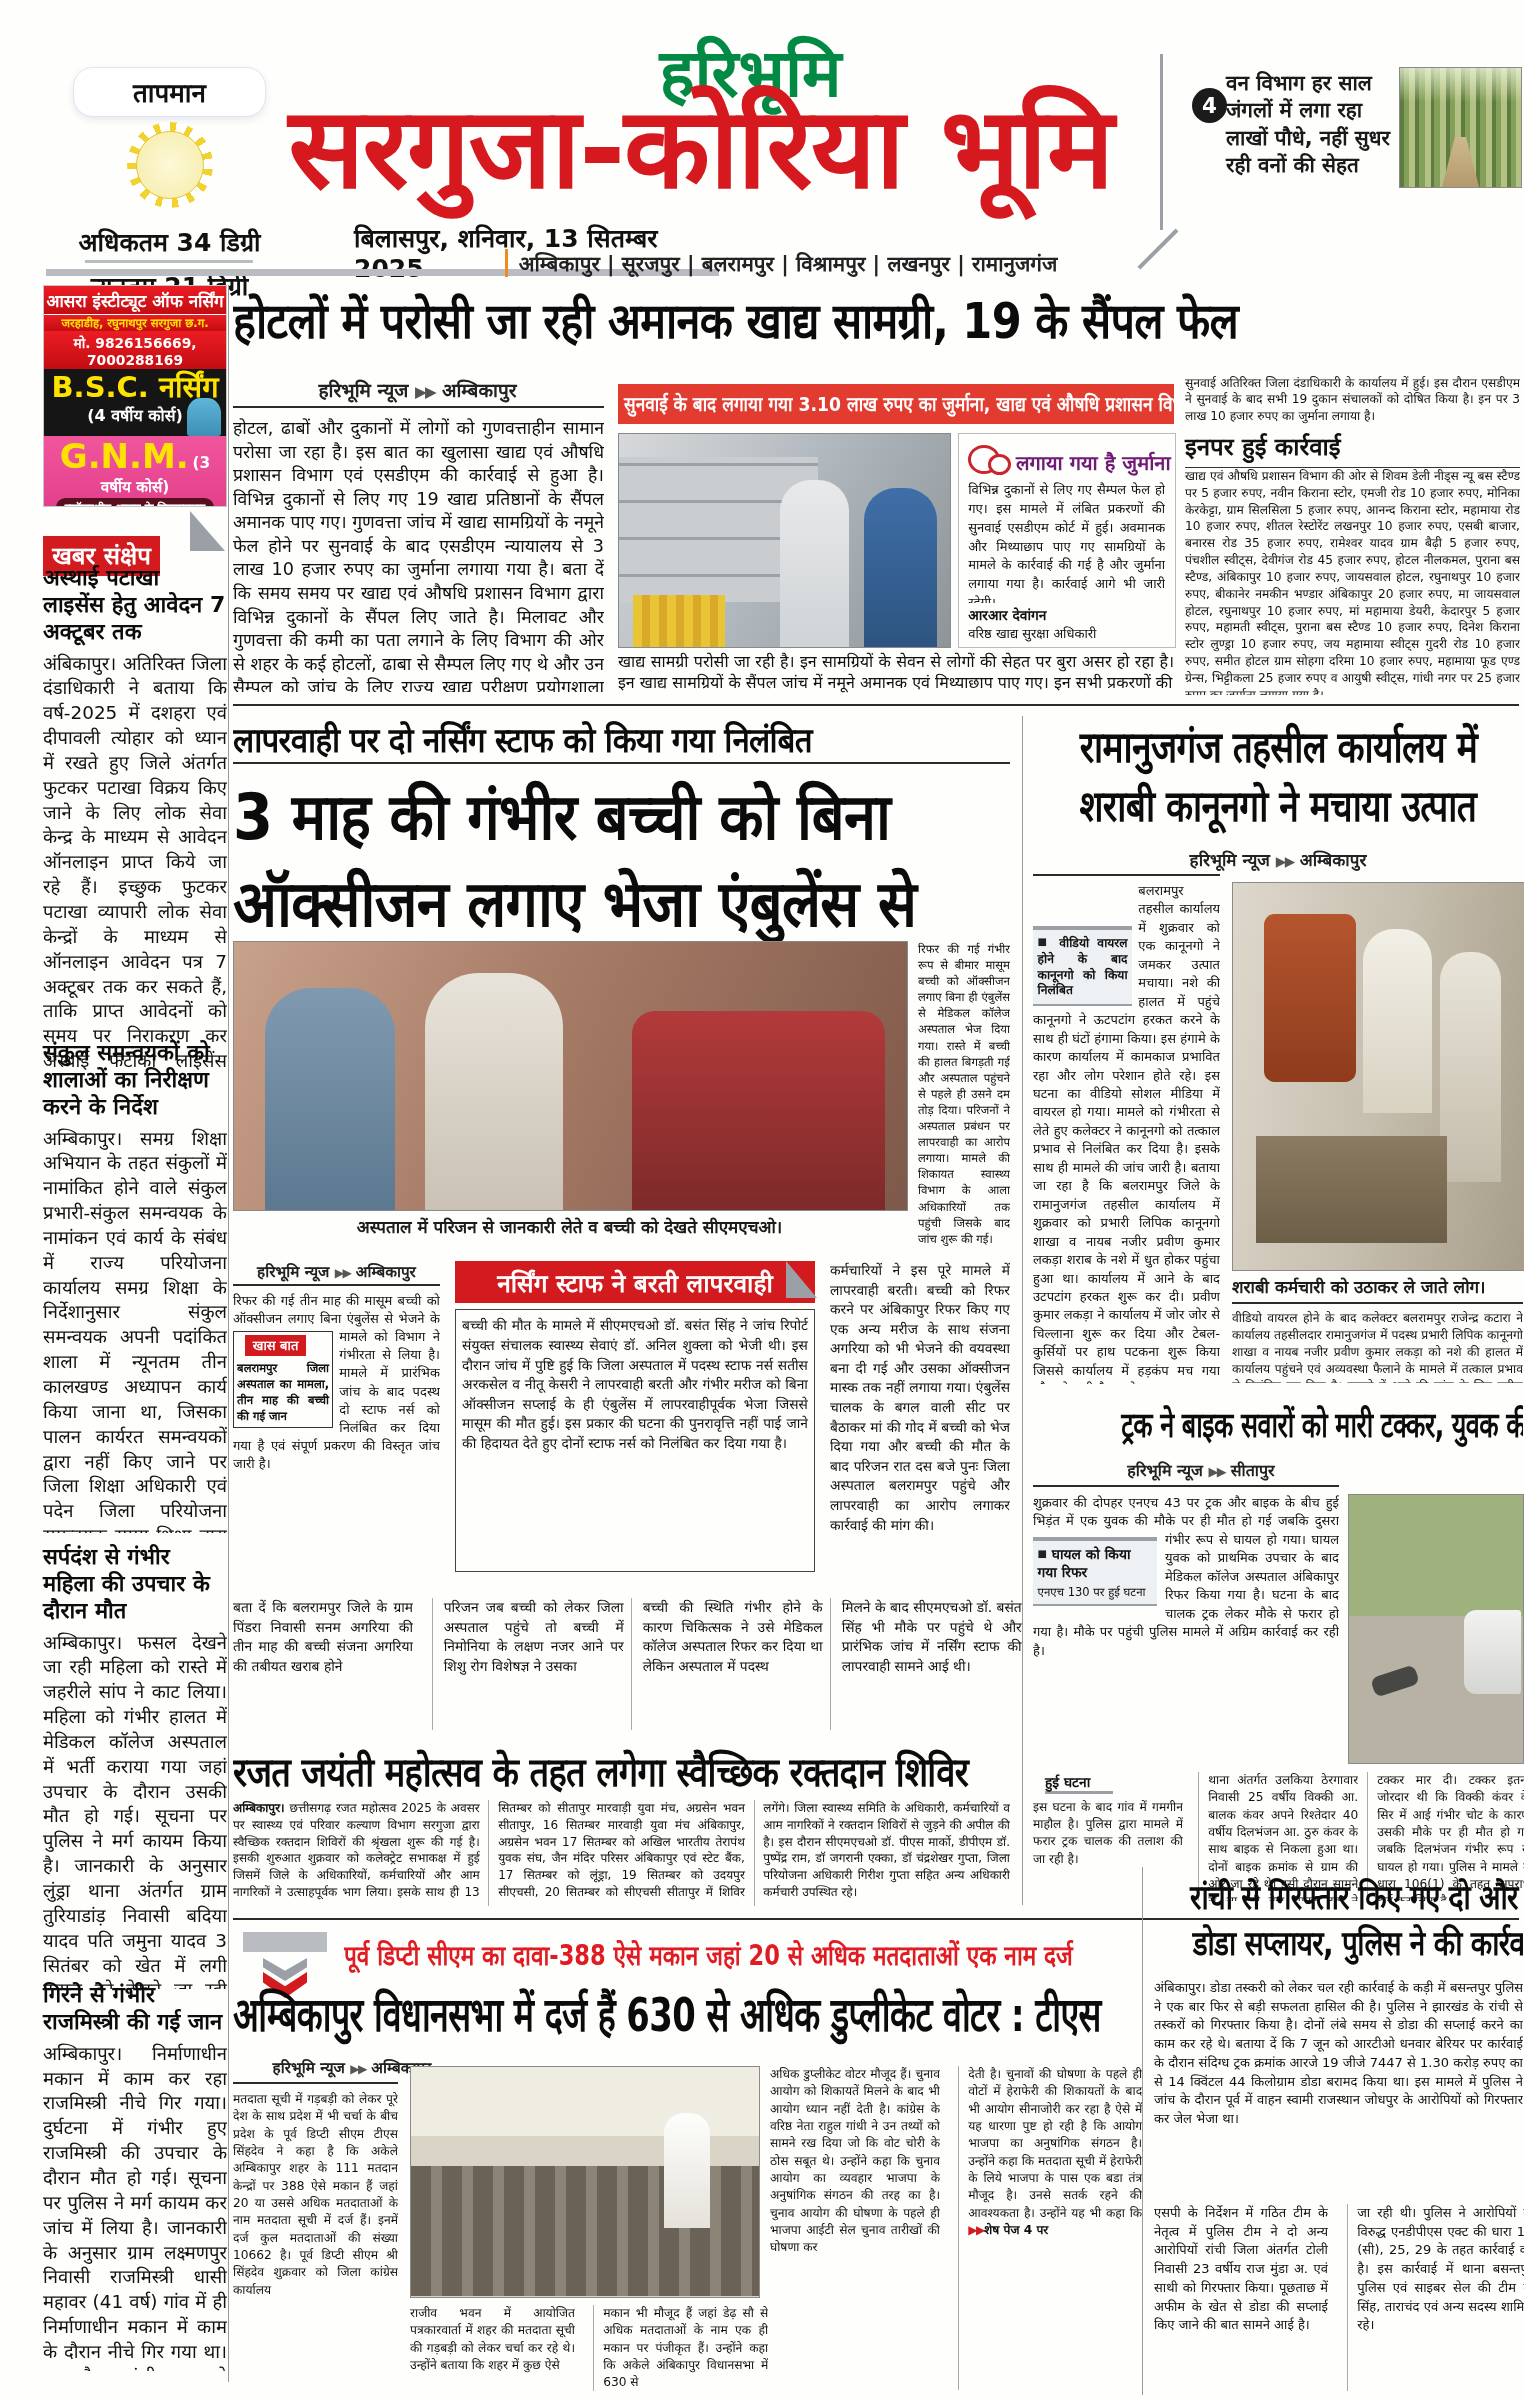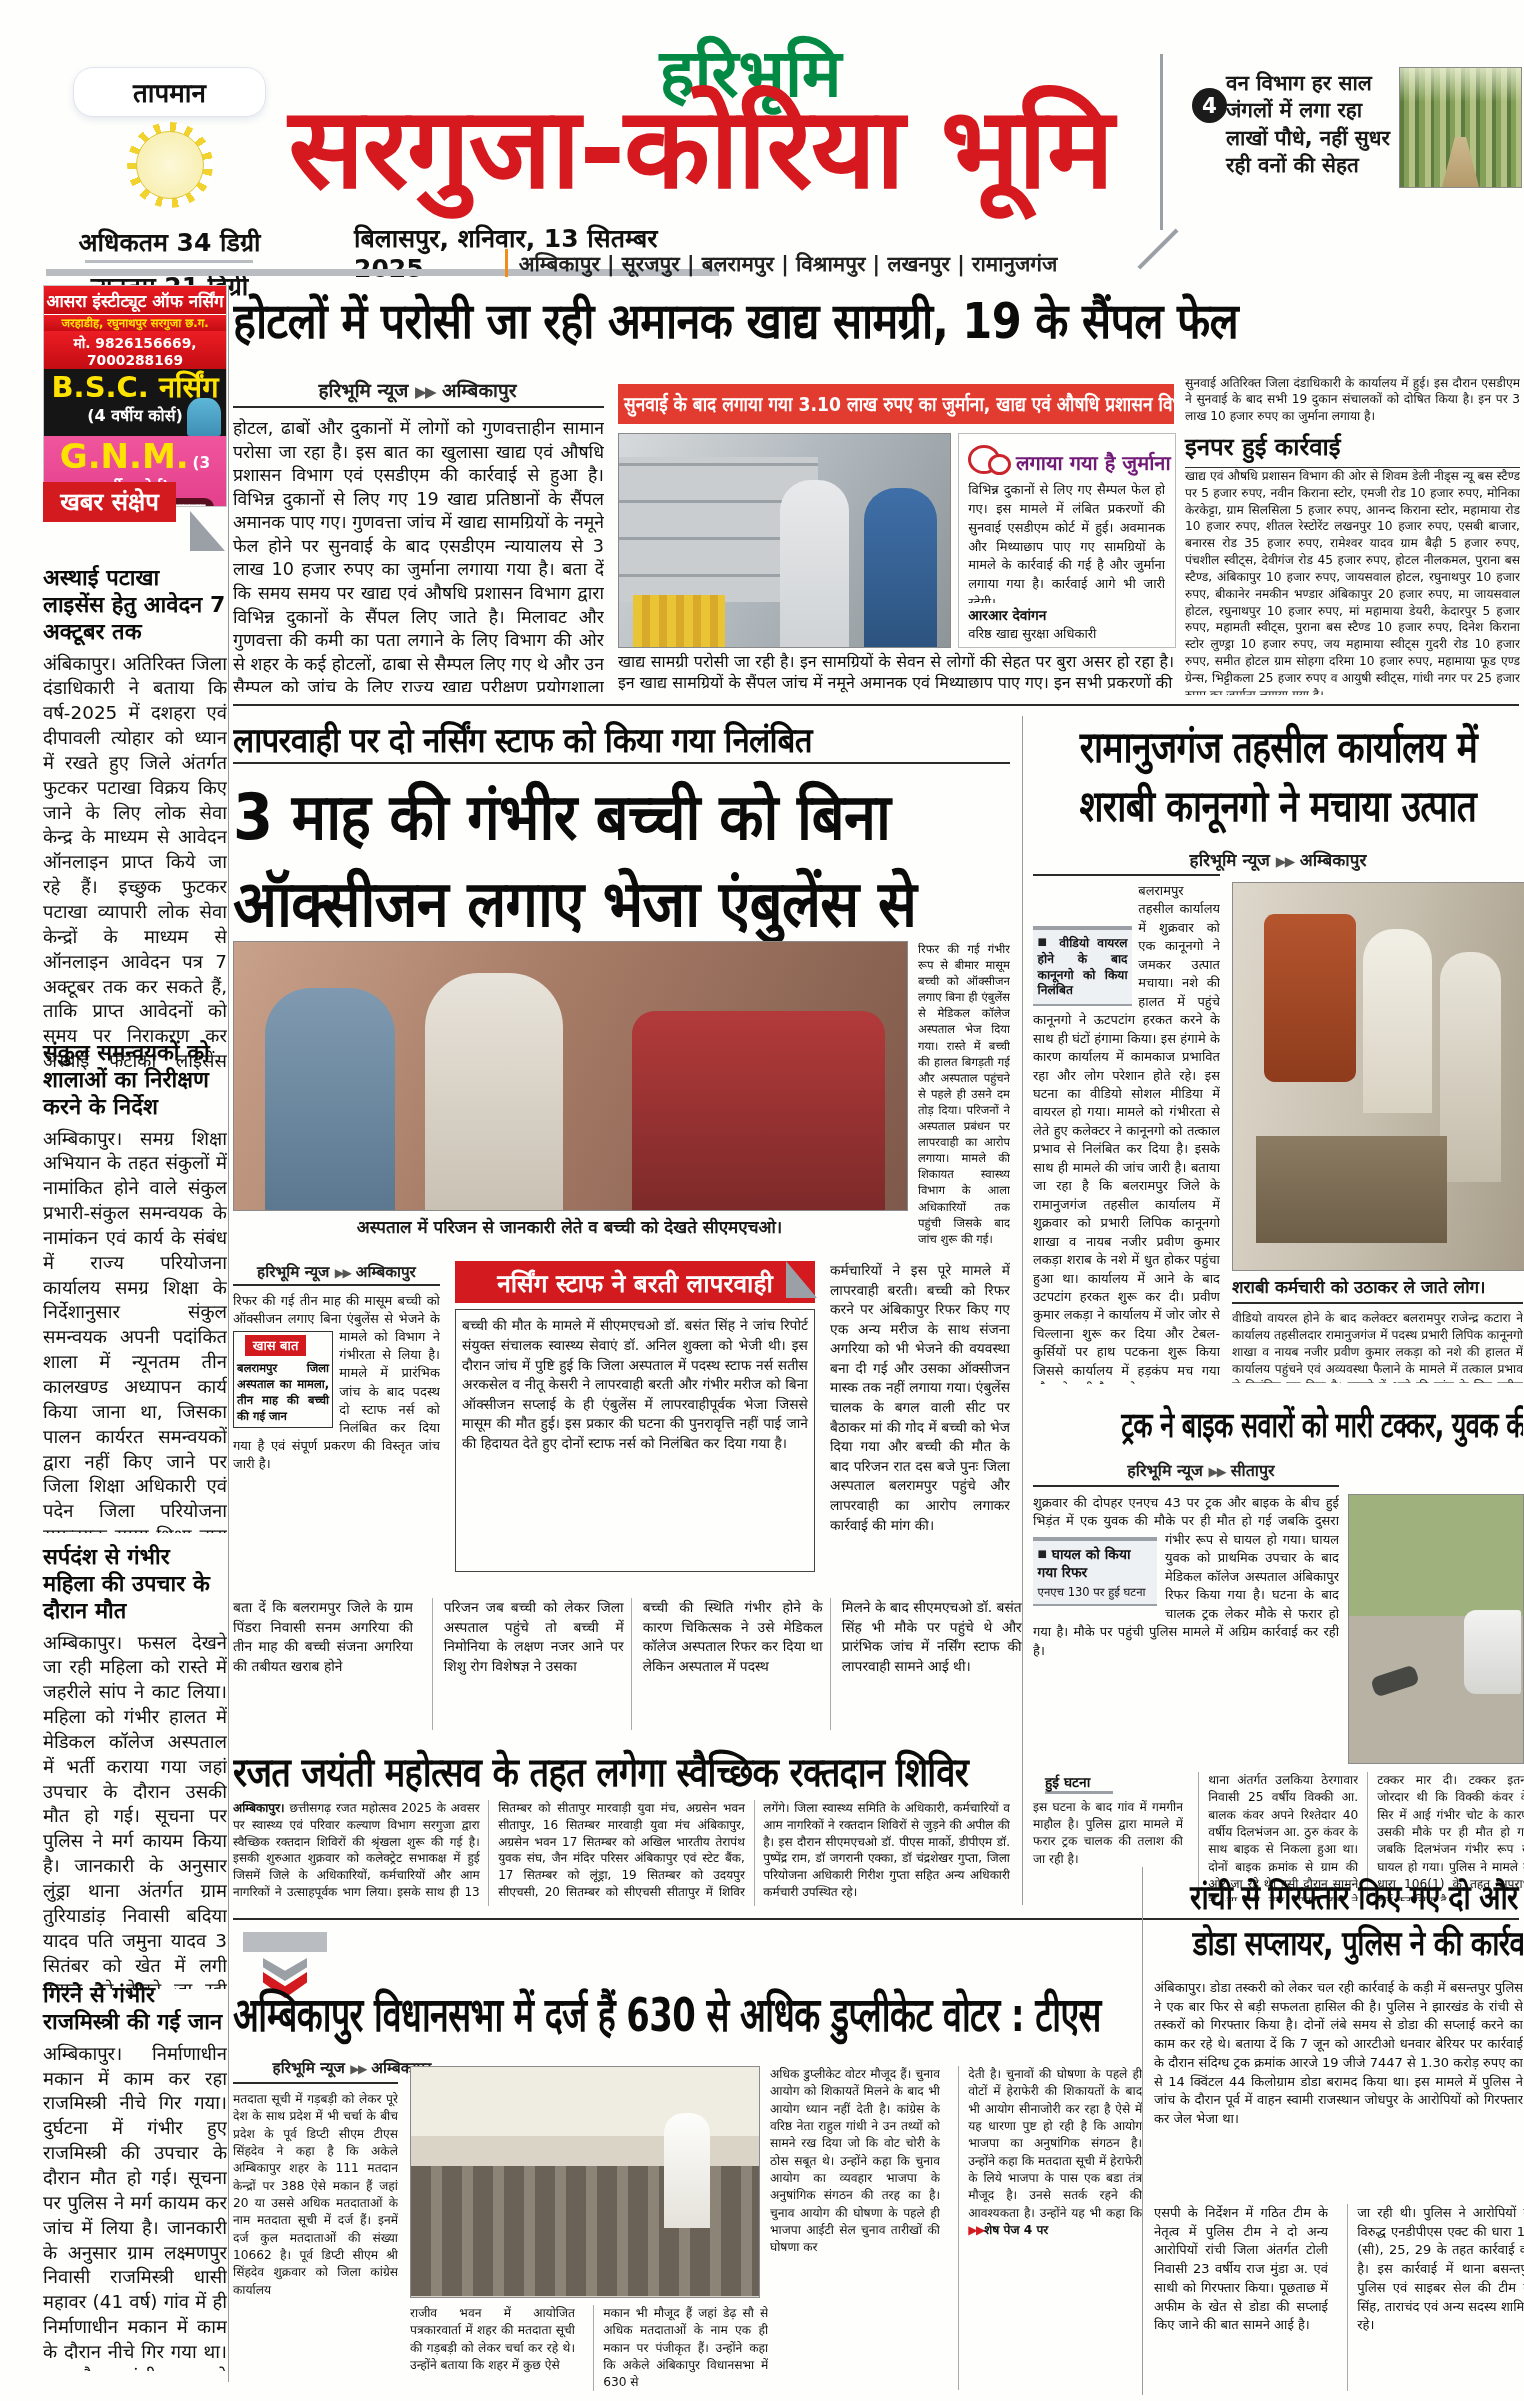--- a/index.html
+++ b/index.html
@@ -99,21 +99,21 @@
       <div class="abs" style="right:4.6px;top:29px;width:34px;height:38px;border-radius:40% 40% 8% 8%;background:linear-gradient(#5db6d8,#3f8fb5);"></div>
     </div>
     <div class="ad-pink" style="height:90px;position:relative;">
       <span class="yellow" style="font-size:34px;">G.N.M.</span>
       <span style="font-size:15.3px;font-weight:bold;">(3 वर्षीय कोर्स)</span>
       <div style="margin-top:1.5px;"><span class="ad-pill">स्कॉलरशीप-शासन के नियमानुसार</span></div>
       
     </div>
   </div>
 
-  <div class="abs news-banner" style="left:43px;top:482px;width:133px;height:40px;">खबर संक्षेप</div>
+  <div class="abs news-banner" style="left:43px;top:536px;width:117px;height:40px;">खबर संक्षेप</div>
   <div class="abs fold" style="left:190px;top:511px;"></div>
 
   <div class="abs" style="left:43px;top:565px;width:184px;">
     <div class="brief-title">अस्थाई पटाखा लाइसेंस हेतु आवेदन 7 अक्टूबर तक</div>
     <div class="brief-body body-txt" style="height:422px;margin-top:6.1px;">अंबिकापुर। अतिरिक्त जिला दंडाधिकारी ने बताया कि वर्ष-2025 में दशहरा एवं दीपावली त्योहार को ध्यान में रखते हुए जिले अंतर्गत फुटकर पटाखा विक्रय किए जाने के लिए लोक सेवा केन्द्र के माध्यम से आवेदन ऑनलाइन प्राप्त किये जा रहे हैं। इच्छुक फुटकर पटाखा व्यापारी लोक सेवा केन्द्रों के माध्यम से ऑनलाइन आवेदन पत्र 7 अक्टूबर तक कर सकते हैं, ताकि प्राप्त आवेदनों को समय पर निराकरण कर अस्थाई फटाका लाइसेंस समय-सीमा में जारी किया जा सके।</div>
   </div>
   <div class="abs" style="left:43px;top:1040px;width:184px;">
     <div class="brief-title">संकुल समन्वयकों को शालाओं का निरीक्षण करने के निर्देश</div>
     <div class="brief-body body-txt" style="height:406px;margin-top:6.1px;">अम्बिकापुर। समग्र शिक्षा अभियान के तहत संकुलों में नामांकित होने वाले संकुल प्रभारी-संकुल समन्वयक के नामांकन एवं कार्य के संबंध में राज्य परियोजना कार्यालय समग्र शिक्षा के निर्देशानुसार संकुल समन्वयक अपनी पदांकित शाला में न्यूनतम तीन कालखण्ड अध्यापन कार्य किया जाना था, जिसका पालन कार्यरत समन्वयकों द्वारा नहीं किए जाने पर जिला शिक्षा अधिकारी एवं पदेन जिला परियोजना समन्वयक समग्र शिक्षा द्वारा सर्व संकुल प्राचार्य एवं संकुल समन्वयकों को पत्र जारी कर निर्देशित किया है कि सभी संकुल समन्वयक अपनी पदांकित शाला में तीन कालखंड अध्यापन कार्य के बाद ही संकुल के विभिन्न कार्यों एवं अकादमिक गतिविधियों में समन्वयक सुनिश्चित करेंगे। निरीक्षण के दौरान संकुल समन्वयक द्वारा अध्यापन कार्य नहीं किया जाना पाये जाने पर संबंधित पर कड़ी अनुशासनात्मक कार्रवाई की जायेगी। पत्र में संकुल प्रभारी एवं संकुल समन्वयक को कार्य हेतु जारी दिशा-निर्देशों का पालन सुनिश्चित किए जाने कहा गया है।</div>
   </div>
@@ -278,20 +278,23 @@
   <div class="abs body-txt" style="left:1198px;top:1772px;width:150px;height:129px;font-size:12.2px;line-height:1.42;border-left:0.8px solid #aaa;padding-left:9.2px;">थाना अंतर्गत उलकिया ठेरगावार निवासी 25 वर्षीय विक्की आ. बालक कंवर अपने रिश्तेदार 40 वर्षीय दिलभंजन आ. ठुरु कंवर के साथ बाइक से निकला हुआ था। दोनों बाइक क्रमांक से ग्राम की ओर जा रहे थे। इसी दौरान सामने से आ रही तेज रफ्तार ट्रक ने जोरदार</div>
   <div class="abs body-txt" style="left:1367px;top:1772px;width:153px;height:129px;font-size:12.2px;line-height:1.42;border-left:0.8px solid #aaa;padding-left:9.2px;">टक्कर मार दी। टक्कर इतनी जोरदार थी कि विक्की कंवर के सिर में आई गंभीर चोट के कारण उसकी मौके पर ही मौत हो गई जबकि दिलभंजन गंभीर रूप से घायल हो गया। पुलिस ने मामले में धारा 106(1) के तहत अपराध दर्ज कर लिया है।</div>
 
   <div class="abs rule" style="left:233px;top:1918px;width:1286px;height:1.5px;"></div>
 
   <div class="abs" style="left:243px;top:1932px;width:84px;height:77px;">
     <div class="abs grule" style="left:0;top:0;width:84px;height:20px;"></div>
     <div class="abs" style="left:20px;top:26px;width:44px;height:23px;background:#9aa0a6;clip-path:polygon(0 0,50% 55%,100% 0,100% 40%,50% 100%,0 40%);"></div>
     <div class="abs" style="left:20px;top:40px;width:44px;height:26px;background:#d21a1f;clip-path:polygon(0 0,50% 55%,100% 0,100% 40%,50% 100%,0 40%);"></div>
   </div>
+  <div class="abs ts-kicker" style="left:344px;top:1936px;width:834px;overflow:hidden;">
+    <span class="fit" style="font-size:27.5px;transform:scaleX(.82);">पूर्व डिप्टी सीएम का दावा-388 ऐसे मकान जहां 20 से अधिक मतदाताओं एक नाम दर्ज</span>
+  </div>
   <div class="abs" style="left:233px;top:1981px;width:953px;overflow:hidden;">
     <span class="fit hl" style="font-size:47px;transform:scaleX(.72);">अम्बिकापुर विधानसभा में दर्ज हैं 630 से अधिक डुप्लीकेट वोटर : टीएस</span>
   </div>
   <div class="abs byline" style="left:237px;top:2057px;width:230px;font-size:15.3px;">
     <span>हरिभूमि न्यूज</span> <span class="ar">▶▶</span> <span>अम्बिकापुर</span>
   </div>
   <div class="abs rule" style="left:233px;top:2082px;width:165px;height:1.5px;"></div>
 
   <div class="abs body-txt" style="left:233px;top:2091px;width:165px;height:298px;font-size:12.2px;line-height:1.42;">मतदाता सूची में गड़बड़ी को लेकर पूरे देश के साथ प्रदेश में भी चर्चा के बीच प्रदेश के पूर्व डिप्टी सीएम टीएस सिंहदेव ने कहा है कि अकेले अम्बिकापुर शहर के 111 मतदान केन्द्रों पर 388 ऐसे मकान हैं जहां 20 या उससे अधिक मतदाताओं के नाम मतदाता सूची में दर्ज हैं। इनमें दर्ज कुल मतदाताओं की संख्या 10662 है। पूर्व डिप्टी सीएम श्री सिंहदेव शुक्रवार को जिला कांग्रेस कार्यालय</div>
 

